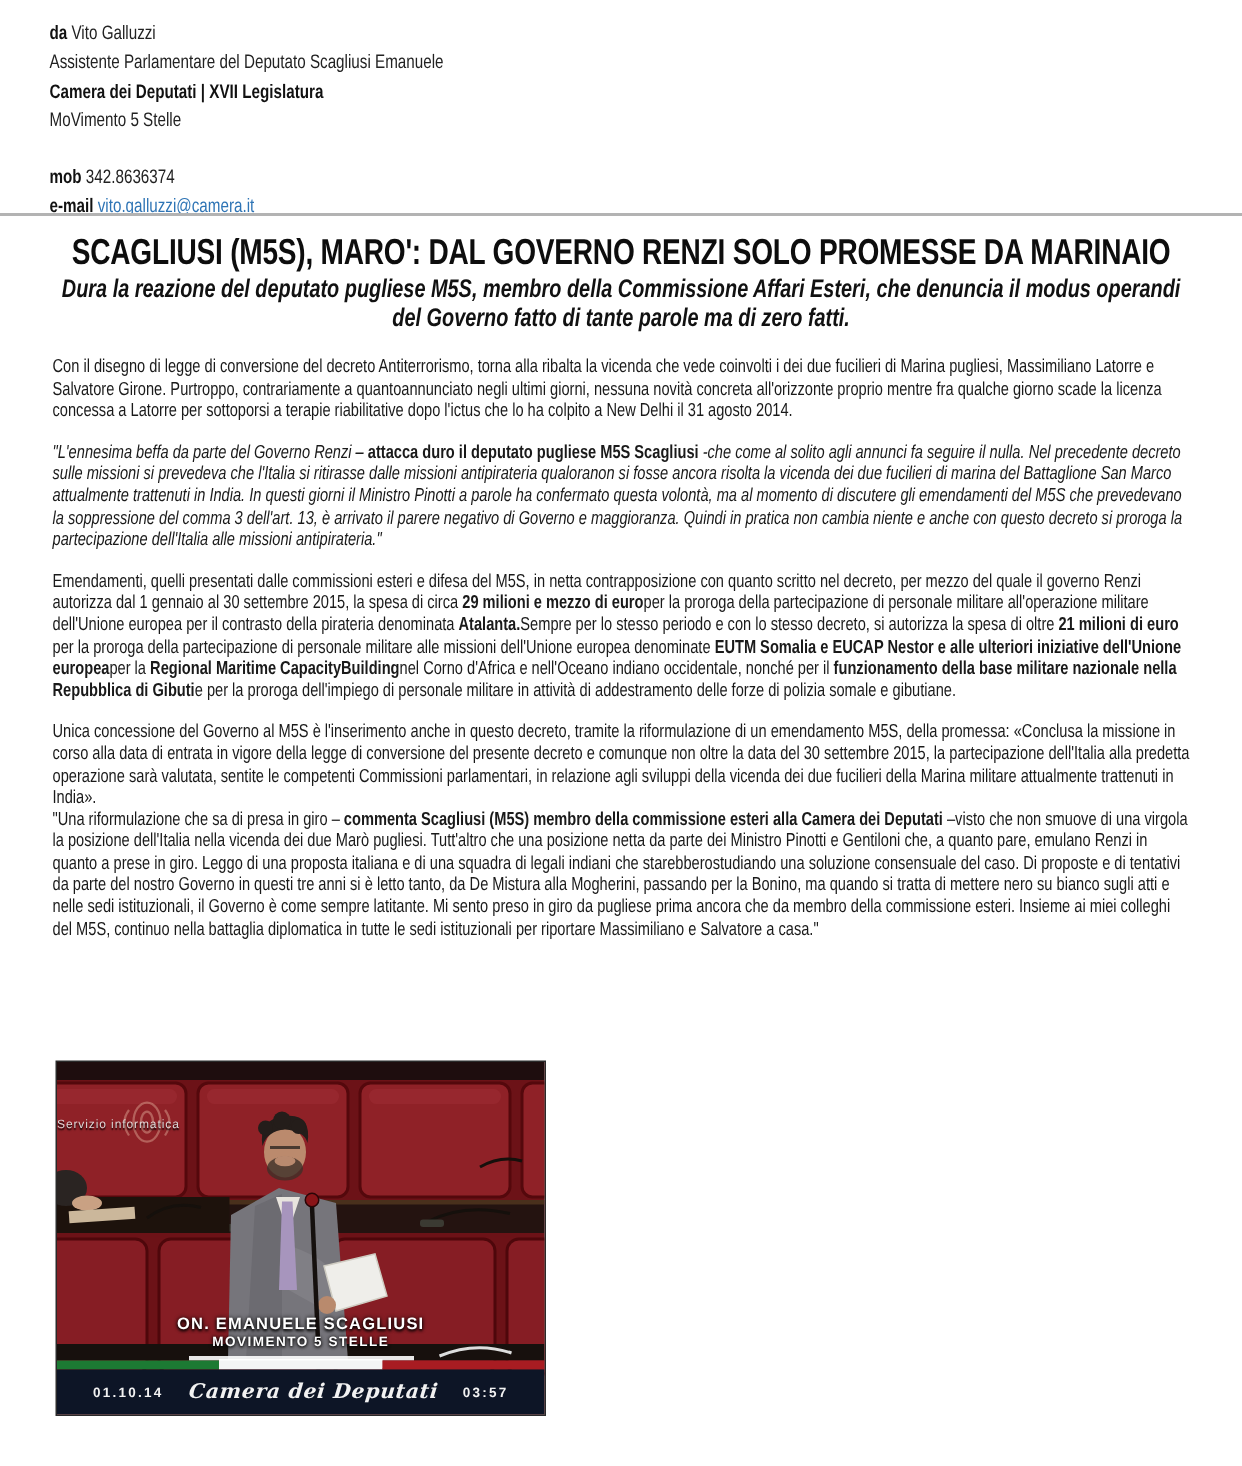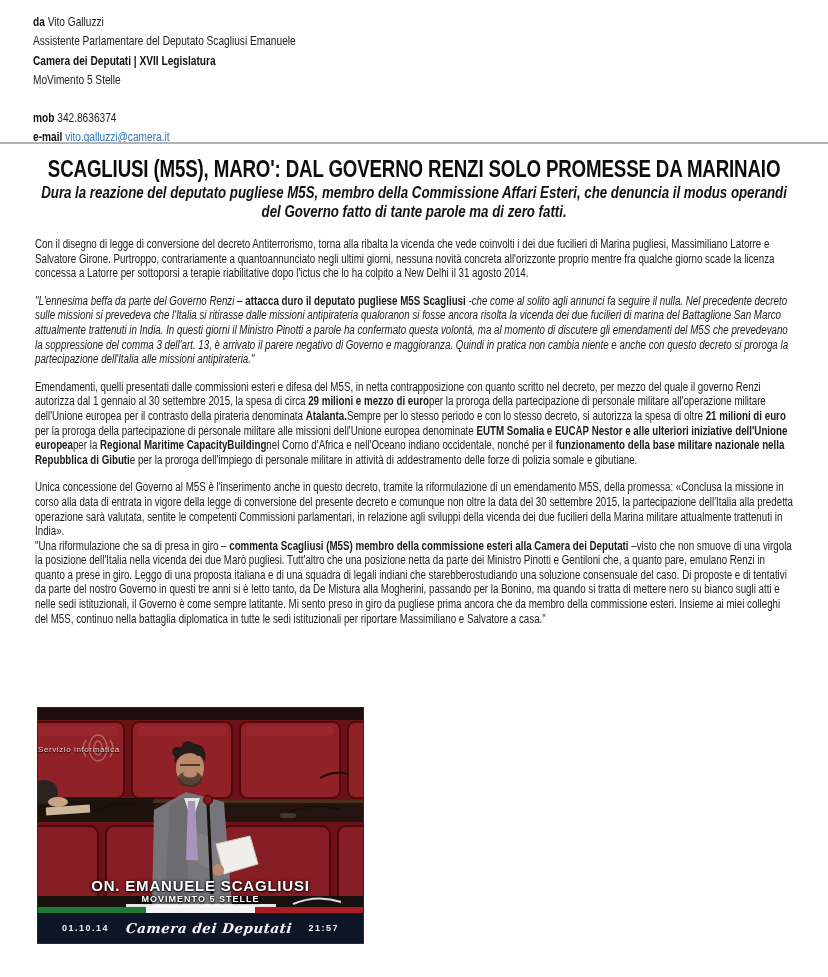--- a/index.html
+++ b/index.html
@@ -24,21 +24,21 @@
   .title { text-align: center; font-size: 24px; font-weight: bold; color: #0d0d0d; letter-spacing: -0.2px; line-height: 26px; }
   .subtitle { text-align: center; font-size: 17px; font-weight: bold; font-style: italic; color: #111; line-height: 19px; margin-top: 1px; margin-bottom: 16px; }
   .article-block p { font-size: 12.5px; line-height: 14.6px; margin: 0 0 13px 0; letter-spacing: 0; }
   .article-block p.tight { margin-bottom: 0; }
 
   
   .photo { position: absolute; left: 38px; top: 708px; width: 325px; height: 235px; outline: 1px solid #2a2a2a; background: #701418; overflow: hidden; }
   .photo svg { position: absolute; left: 0; top: 0; }
   .svc-cap { position: absolute; top: 1px; left: 0; right: 0; text-align: left; font-size: 8px; color: #ded6d6; letter-spacing: 0.6px; text-shadow: 0 1px 1px #000; margin-top: 36px; }
   .speaker-cap { position: absolute; top: 169px; left: 0; right: 0; text-align: center; color: #fff; font-weight: bold; text-shadow: 0 1px 2px #000, 0 0 3px #000; }
-  .speaker-cap .l1 { font-size: 15px; letter-spacing: 0.8px; }
+  .speaker-cap .l1 { font-size: 11px; letter-spacing: 0.8px; }
   .speaker-cap .l2 { font-size: 9px; letter-spacing: 1px; }
   .vbar { position: absolute; left: 0; bottom: 0; height: 30px; width: 100%; background: #0d1526; display: flex; align-items: center; justify-content: space-between; padding: 0 24px; color: #f2f2f2; }
   .vdate, .vtime { font-family: Liberation Sans, sans-serif; font-size: 9px; font-weight: bold; letter-spacing: 1.5px; }
   .vbrand { font-family: "DejaVu Serif", serif; font-style: italic; font-weight: bold; font-size: 13.5px; letter-spacing: 0.5px; transform: skewX(-6deg); }
   .flag { position: absolute; left: 0; bottom: 30px; width: 100%; height: 6px; display: flex; }
   .flag .fg { flex: 1; background: #1c7a33; }
   .flag .fw { flex: 1; background: #f4f4f4; box-shadow: 0 -1px 0 #fff; }
   .flag .fr { flex: 1; background: #a81c22; }
 </style>
 </head>
@@ -150,15 +150,15 @@
     <div class="l2">MOVIMENTO 5 STELLE</div>
   </div>
   <div class="flag">
     <div class="fg"></div>
     <div class="fw"></div>
     <div class="fr"></div>
   </div>
   <div class="vbar">
     <span class="vdate">01.10.14</span>
     <span class="vbrand">Camera dei Deputati</span>
-    <span class="vtime">21:57</span>
+    <span class="vtime">03:57</span>
   </div>
 </div>
 
 </body></html>

